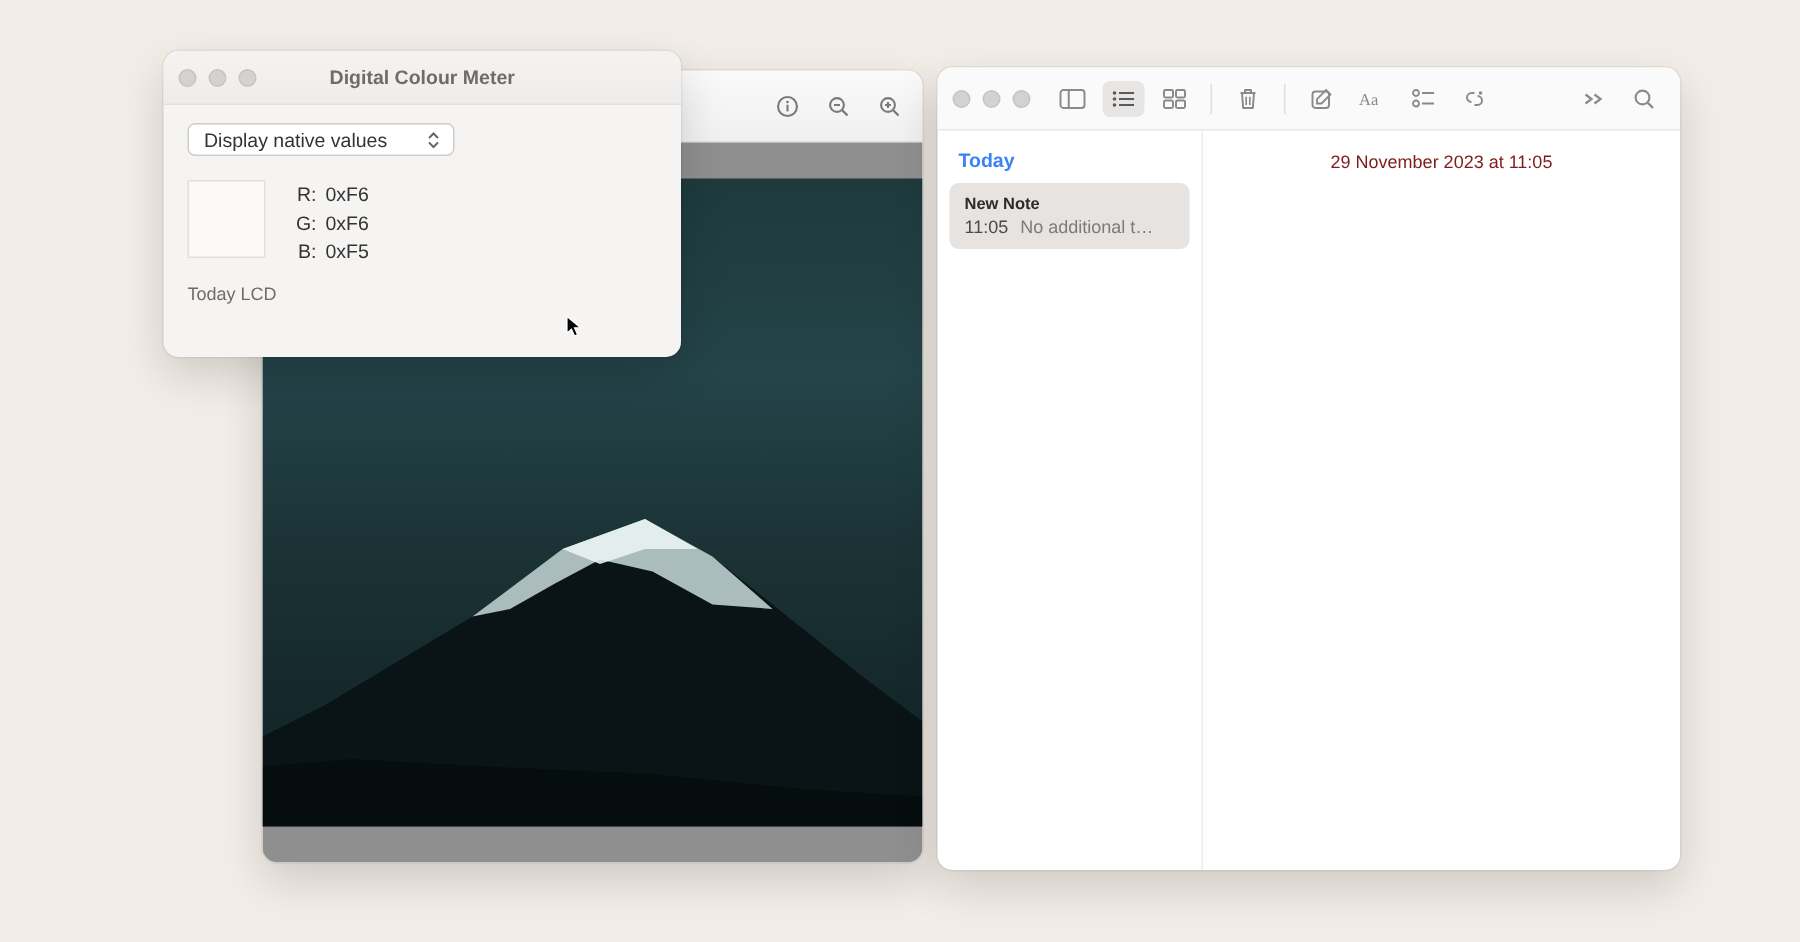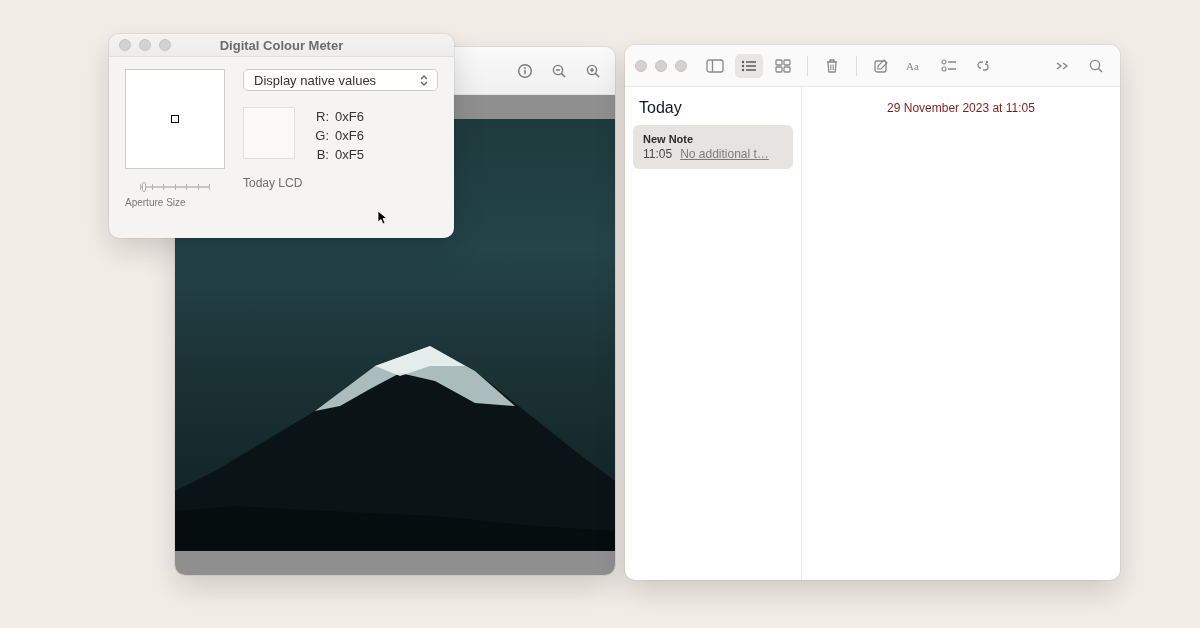--- a/index.html
+++ b/index.html
@@ -51,21 +51,21 @@
   }
   .mountain svg { width:100%; height:100%; display:block; }
 
   
   .dcm {
     left: 109px; top: 34px;
     width: 345px; height: 204px;
     background: #f5f4f3;
   }
   .titlebar {
-    height: 23px;
+    height: 36px;
     display:flex; align-items:center;
     padding: 0 10px;
     position: relative;
     background: linear-gradient(#f5f3f2,#efedec);
     border-bottom: 1px solid #e1dfde;
   }
   .traffic { display:flex; gap:8px; }
   .traffic span { width:12px; height:12px; border-radius:50%; background:#d4d2d0; border:1px solid #c6c4c2; }
   .titlebar .title {
     position:absolute; left:0; right:0; text-align:center;
@@ -96,21 +96,21 @@
   .slider .ticks { position:absolute; inset:0; display:flex; justify-content:space-between; }
   .slider .ticks span { width:1px; height:6px; background:#b8b6b4; margin-top:3px; }
   .slider .thumb {
     position:absolute; left:2px; top:1px; width:4px; height:10px;
     background:#fff; border:1px solid #b0aeac; border-radius:2px;
   }
   .aperture-label { font-size:10px; color:#7a7876; text-align:left; }
 
   .vals-col { flex:1; }
   .select {
-    width:195px; height:22px;
+    width:178px; height:22px;
     background:#fff; border:1px solid #cfcdcb; border-radius:5px;
     display:flex; align-items:center; justify-content:space-between;
     padding:0 6px 0 10px; font-size:13px; color:#333;
   }
   .select .chev { width:14px; display:flex; flex-direction:column; align-items:center; gap:1px; color:#666; }
   .swatch-row { display:flex; gap:18px; margin-top:16px; }
   .swatch {
     width:52px; height:52px;
     border:1px solid #e2e0de; background:#faf9f8;
   }
@@ -147,31 +147,31 @@
   .notes .tb-btn.active { background:#e8e6e4; color:#5a5a5a; }
   .notes .divider { width:1px; height:20px; background:#dedede; margin:0 4px; }
   .notes .spacer { flex:1; }
 
   .notes-body { display:flex; height:493px; }
   .notes-sidebar {
     width:177px; border-right:1px solid #ececec;
     padding:10px 8px;
   }
   .section-header {
-    font-size:16px; font-weight:400; color:#0f172a;
+    font-size:13px; font-weight:700; color:#3b82f6;
     padding:2px 6px 8px 6px;
   }
   .note-item {
     background:#e6e3e0; border-radius:6px;
     padding:8px 10px;
   }
   .note-title { font-size:11px; font-weight:700; color:#2b2b2b; }
   .note-sub { display:flex; gap:8px; font-size:12px; color:#7d7b79; margin-top:2px; }
   .note-time { color:#4a4a4a; }
-  .note-preview { white-space:nowrap; overflow:hidden; text-overflow:ellipsis; max-width:90px;text-decoration:underline; }
+  .note-preview { white-space:nowrap; overflow:hidden; text-overflow:ellipsis; max-width:90px; }
 
   .notes-editor { flex:1; padding:14px 18px; }
   .editor-date { text-align:center; font-size:12px; color:#7f1d1d; }
 
   svg { display:block; }
 </style>
 </head>
 <body>
 
 <div class="window preview">
@@ -216,40 +216,20 @@
 <div class="window dcm">
   <div class="titlebar">
     <div class="traffic">
       <span></span>
       <span></span>
       <span></span>
     </div>
     <div class="title">Digital Colour Meter</div>
   </div>
   <div class="dcm-body">
-    <div class="loupe-col">
-      <div class="loupe">
-        <div class="center"></div>
-      </div>
-      <div class="slider-wrap">
-        <div class="slider">
-          <div class="ticks">
-              <span></span>
-              <span></span>
-              <span></span>
-              <span></span>
-              <span></span>
-              <span></span>
-              <span></span>
-            </div>
-          <div class="thumb"></div>
-        </div>
-        <div class="aperture-label">Aperture Size</div>
-      </div>
-    </div>
     <div class="vals-col">
       <div class="select">
         <span>Display native values</span>
         <span class="chev">
           <svg width="8" height="5" viewBox="0 0 8 5">
               <path d="M1 4 L4 1 L7 4" fill="none" stroke="currentColor" stroke-width="1.3"></path>
             </svg>
           <svg width="8" height="5" viewBox="0 0 8 5">
               <path d="M1 1 L4 4 L7 1" fill="none" stroke="currentColor" stroke-width="1.3"></path>
             </svg>

